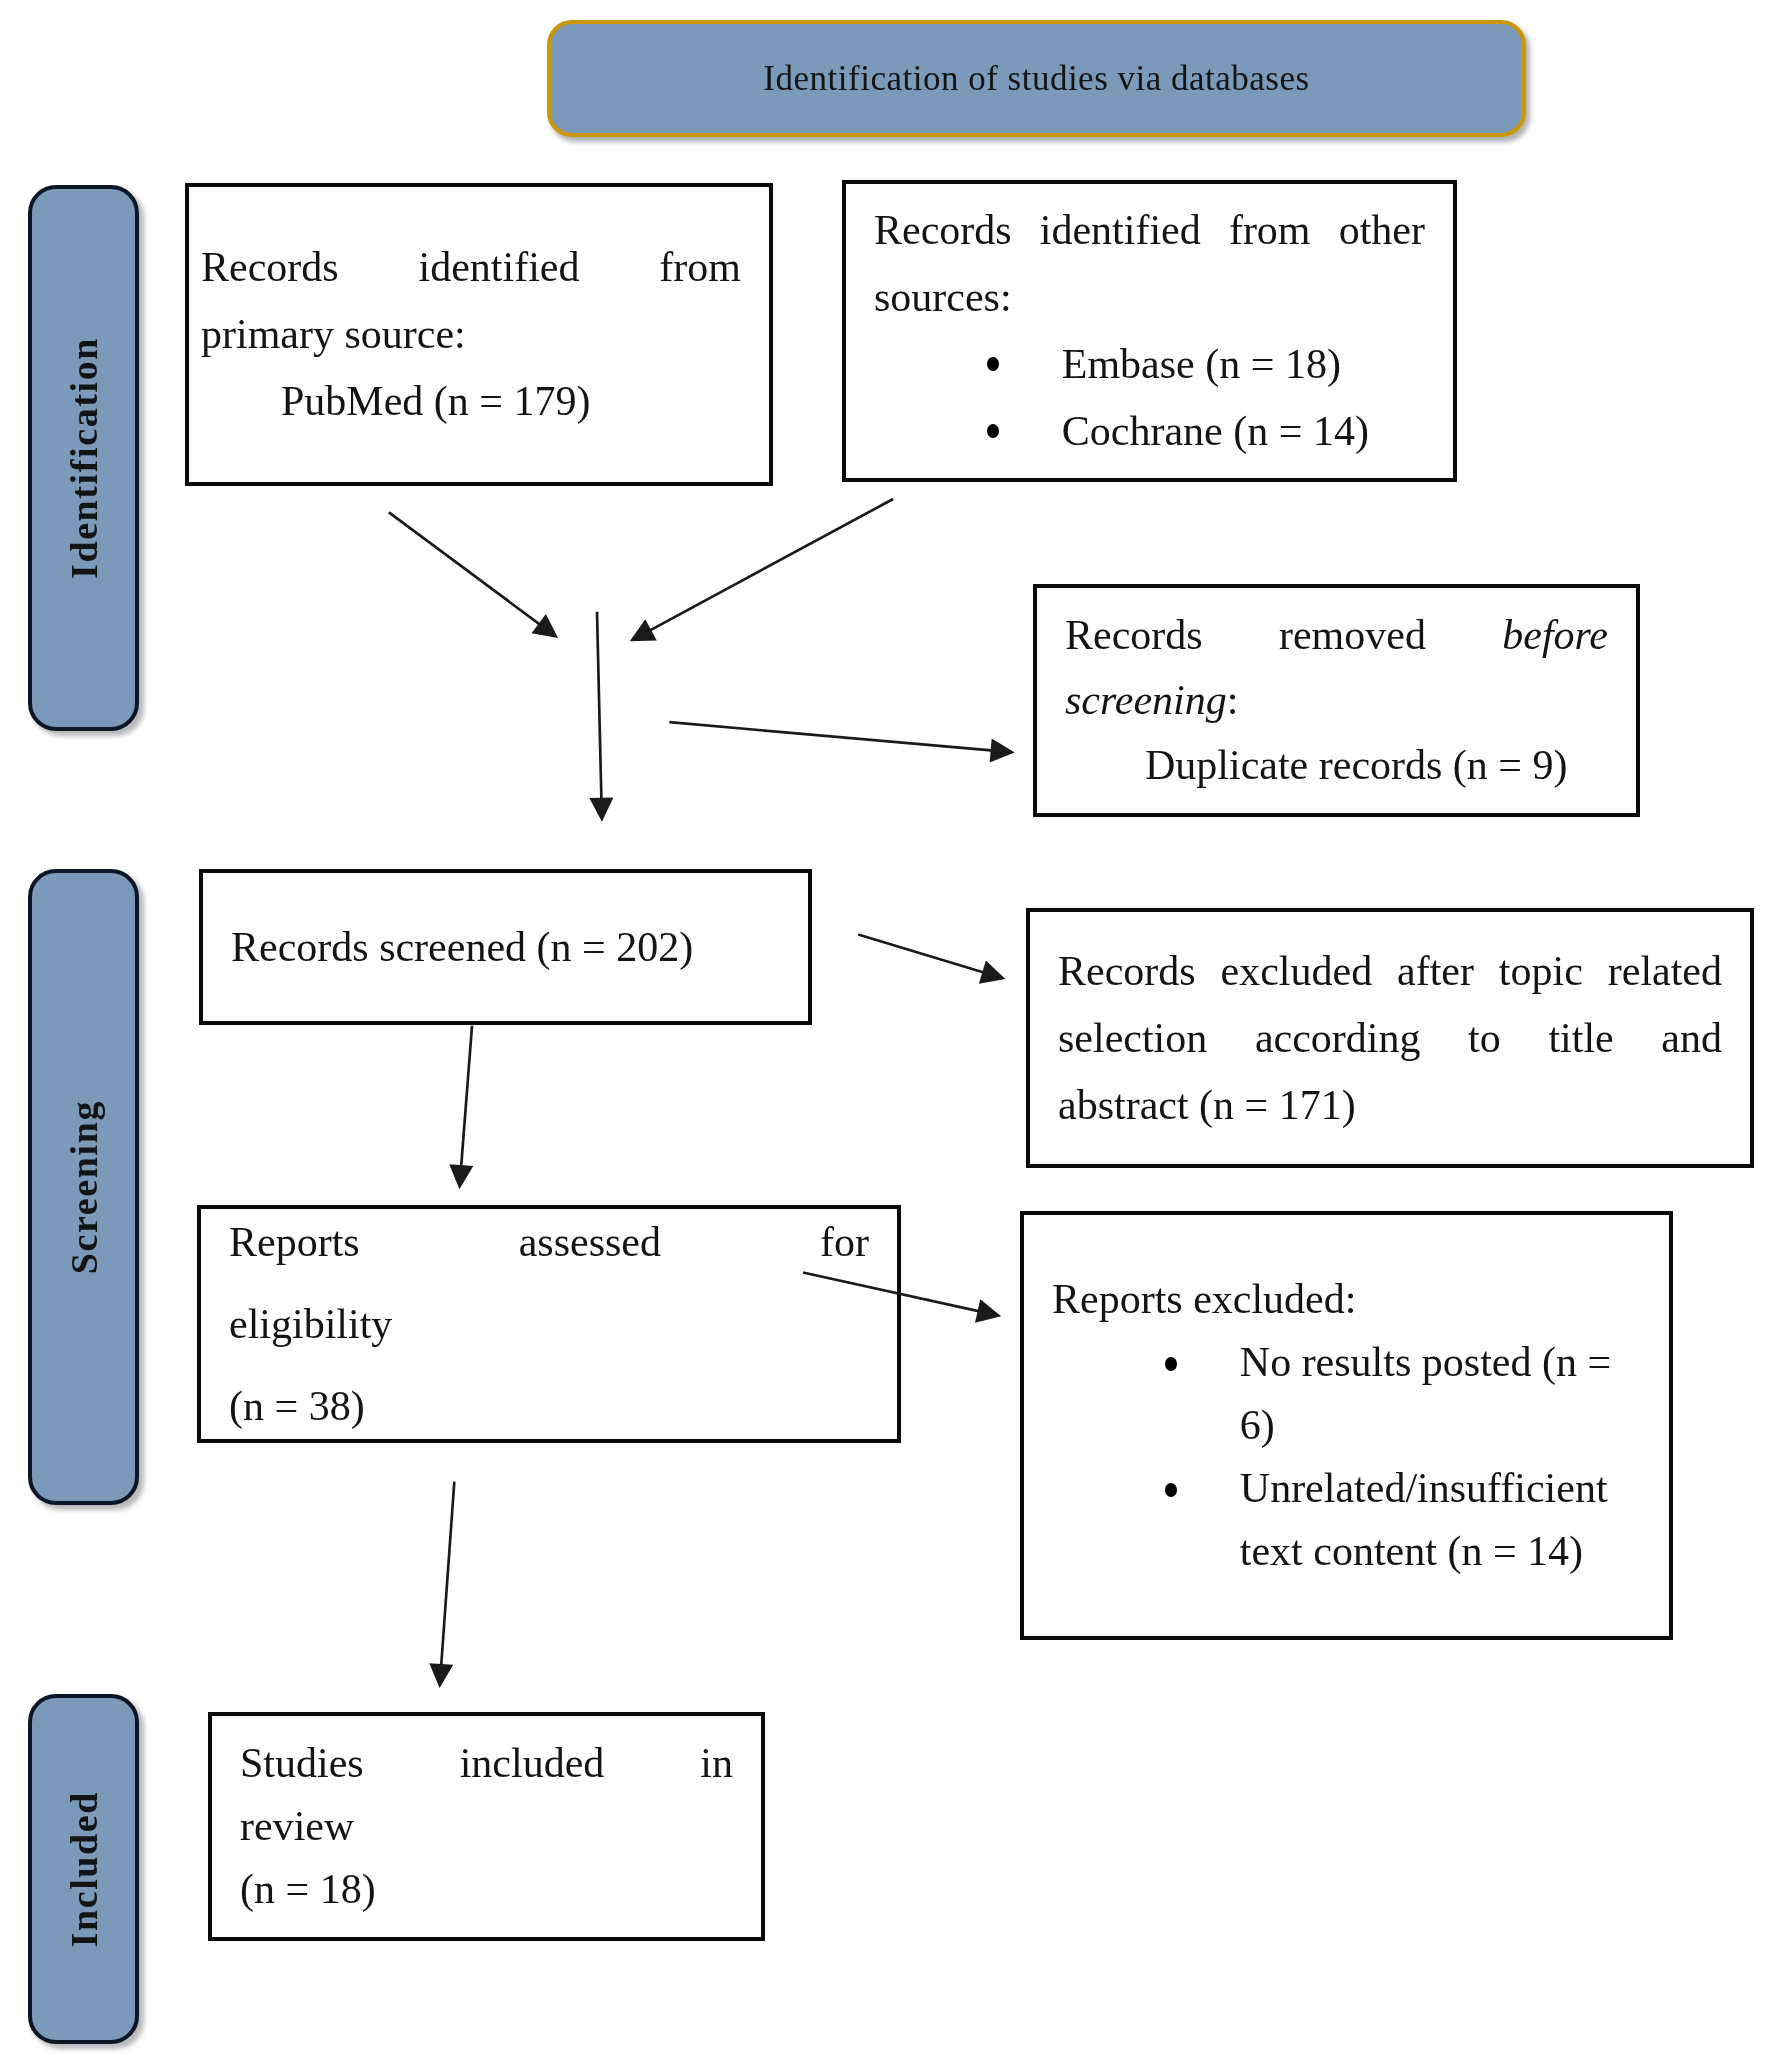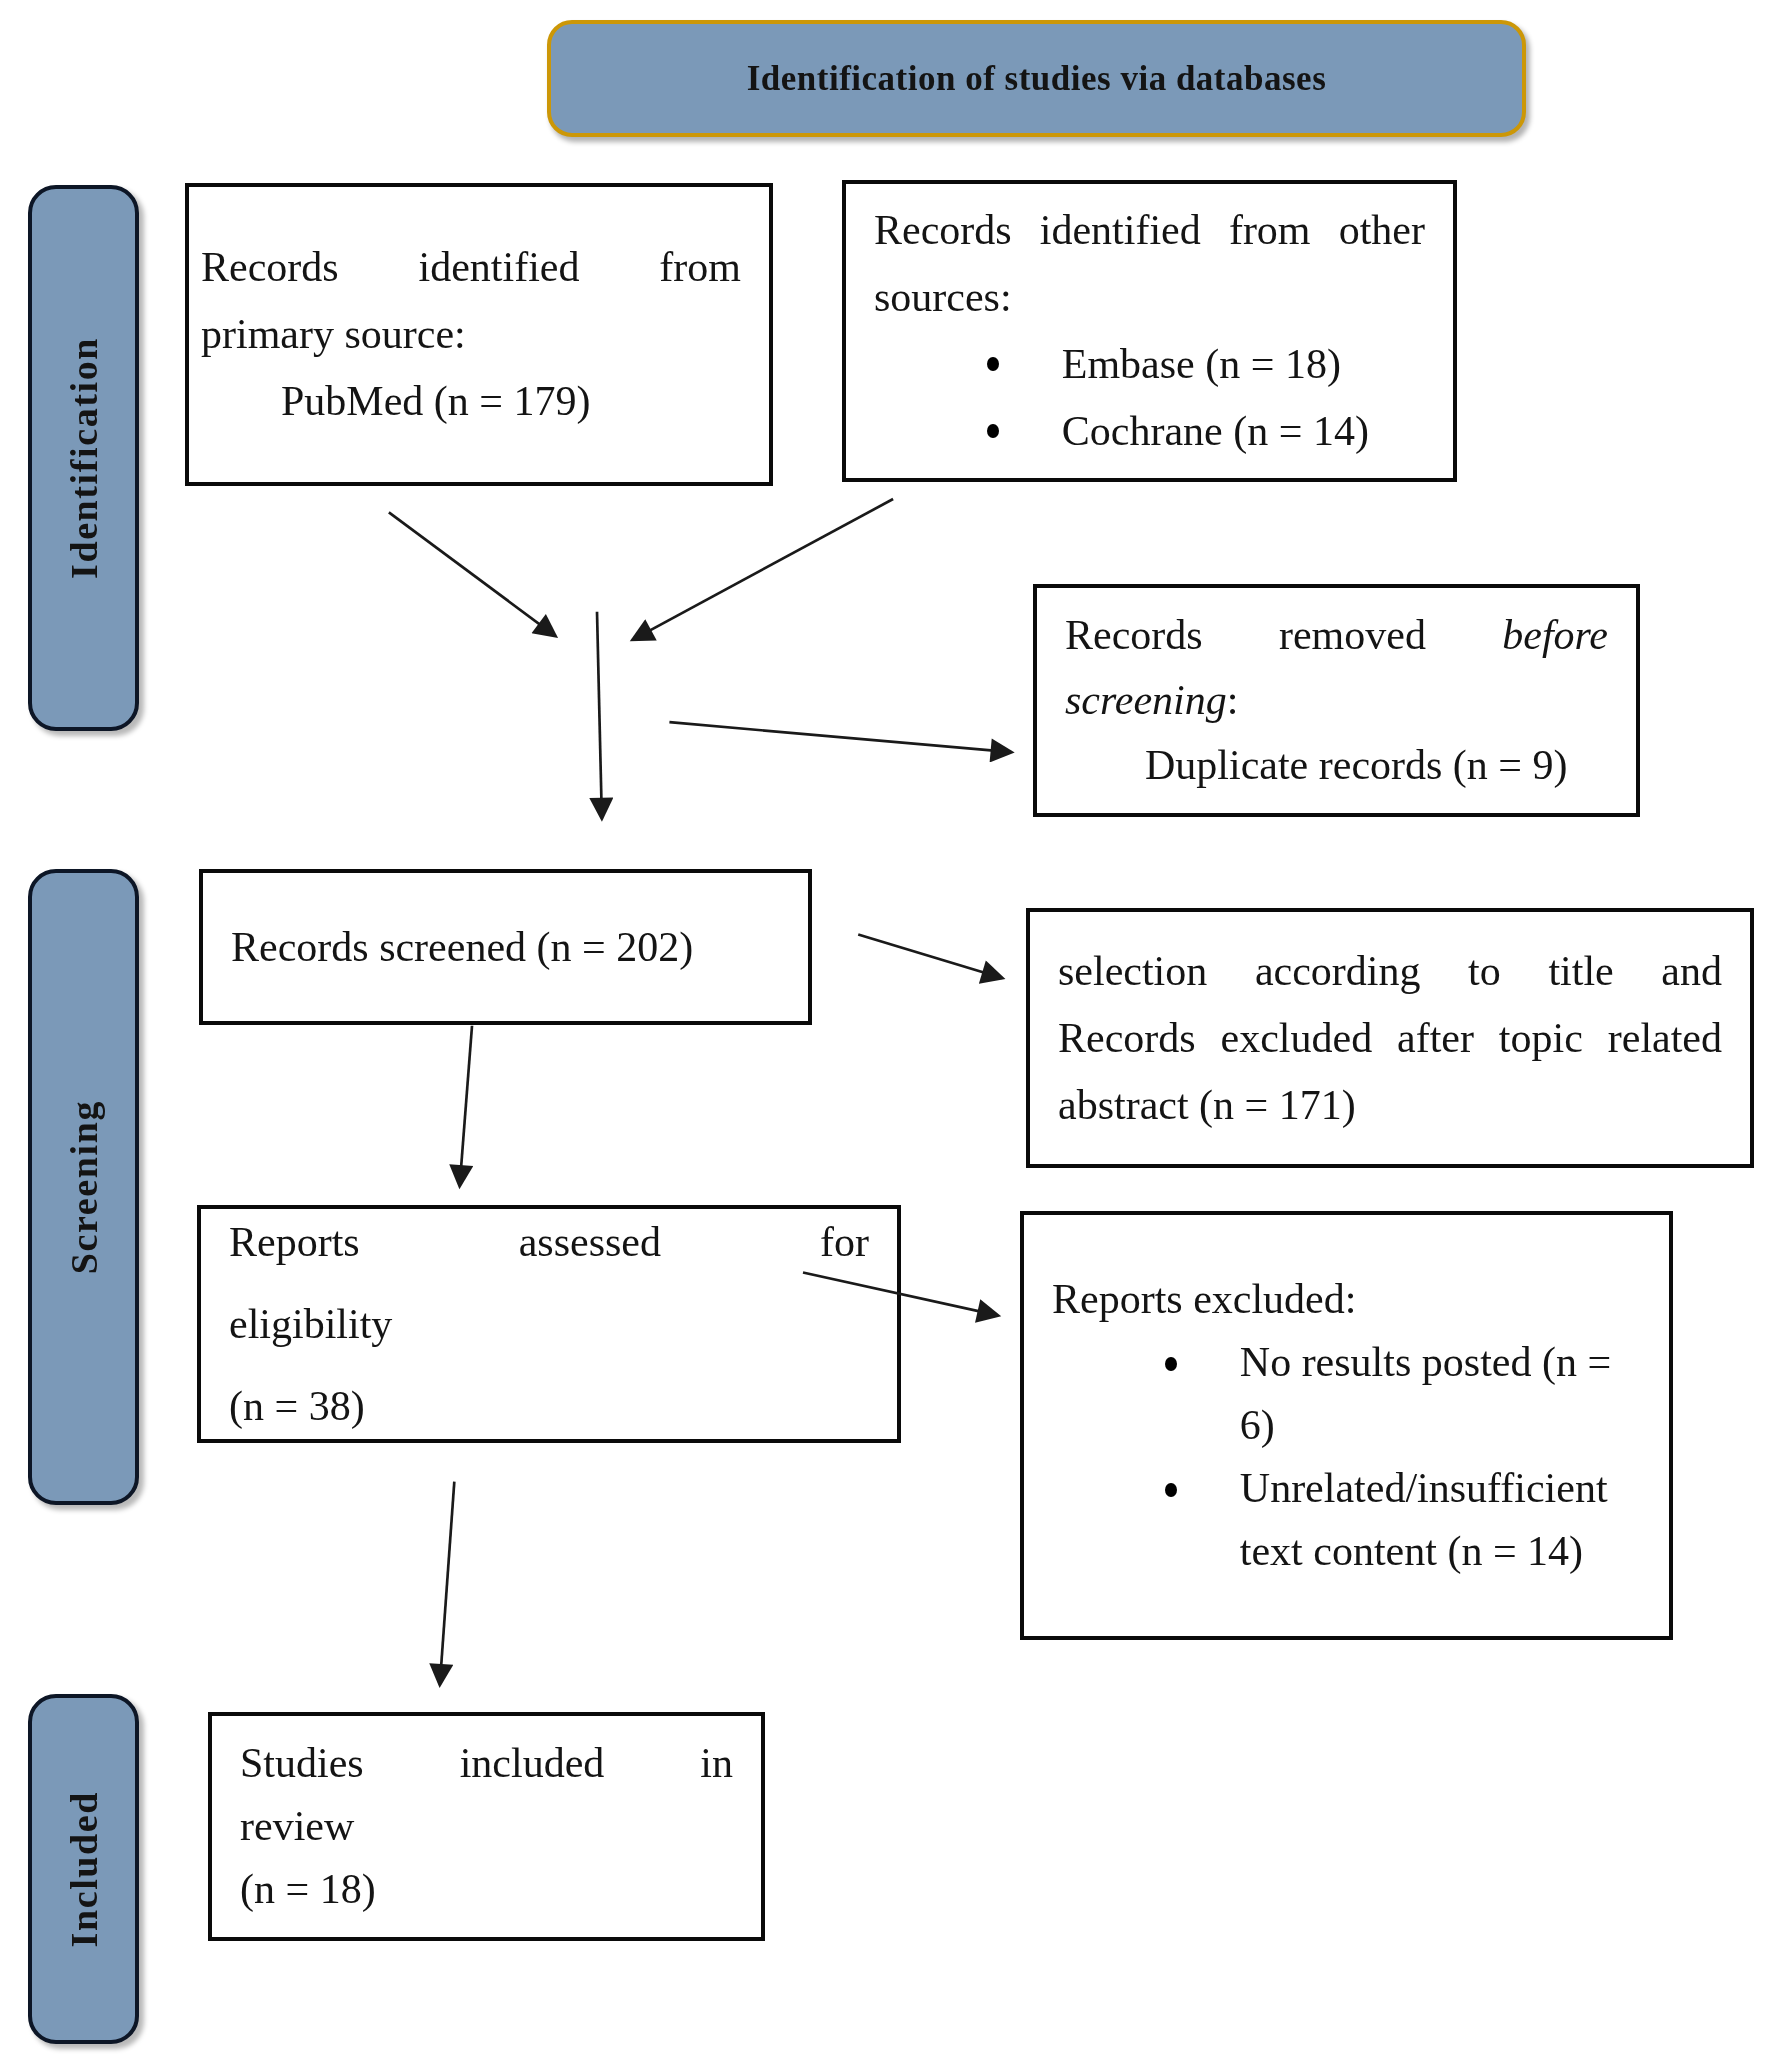--- a/index.html
+++ b/index.html
@@ -16,21 +16,21 @@
   #canvas{position:relative;width:1776px;height:2066px;background:#ffffff;overflow:hidden;}
 
   .header{
     position:absolute;left:547px;top:20.4px;width:979px;height:117px;
     background:var(--panel-fill);
     border:4.3px solid var(--gold);
     border-radius:25px;
     display:flex;align-items:center;justify-content:center;
     box-shadow:3.2px 4.3px 5.4px rgba(0,0,0,0.30);
   }
-  .header .t{font-size:35px;font-weight:bold;letter-spacing:0.5px;}
+  .header .t{font-size:35px;font-weight:normal;letter-spacing:0.5px;}
 
   .stage{
     position:absolute;left:28px;width:111px;
     background:var(--panel-fill);
     border:4.3px solid var(--stage-border);
     border-radius:28px;
     display:flex;align-items:center;justify-content:center;
     box-shadow:4.3px 4.8px 4.8px rgba(0,0,0,0.28);
   }
   .stage .v{
@@ -113,22 +113,22 @@
     <div class="jl"><span>Records removed</span> <span class="it">before</span></div>
     <div><span class="it">screening</span><span>:</span></div>
     <div class="ind">Duplicate records (n = 9)</div>
   </div>
 
   <div class="fbox" id="box-screened">
     <div>Records screened (n = 202)</div>
   </div>
 
   <div class="fbox" id="box-excluded-title">
+    <div class="jl">Records excluded after topic related</div>
     <div class="jl">selection according to title and</div>
-    <div class="jl">Records excluded after topic related</div>
     <div>abstract (n = 171)</div>
   </div>
 
   <div class="fbox" id="box-assessed">
     <div class="jl">Reports assessed for</div>
     <div>eligibility</div>
     <div>(n = 38)</div>
   </div>
 
   <div class="fbox" id="box-reports-excluded">

